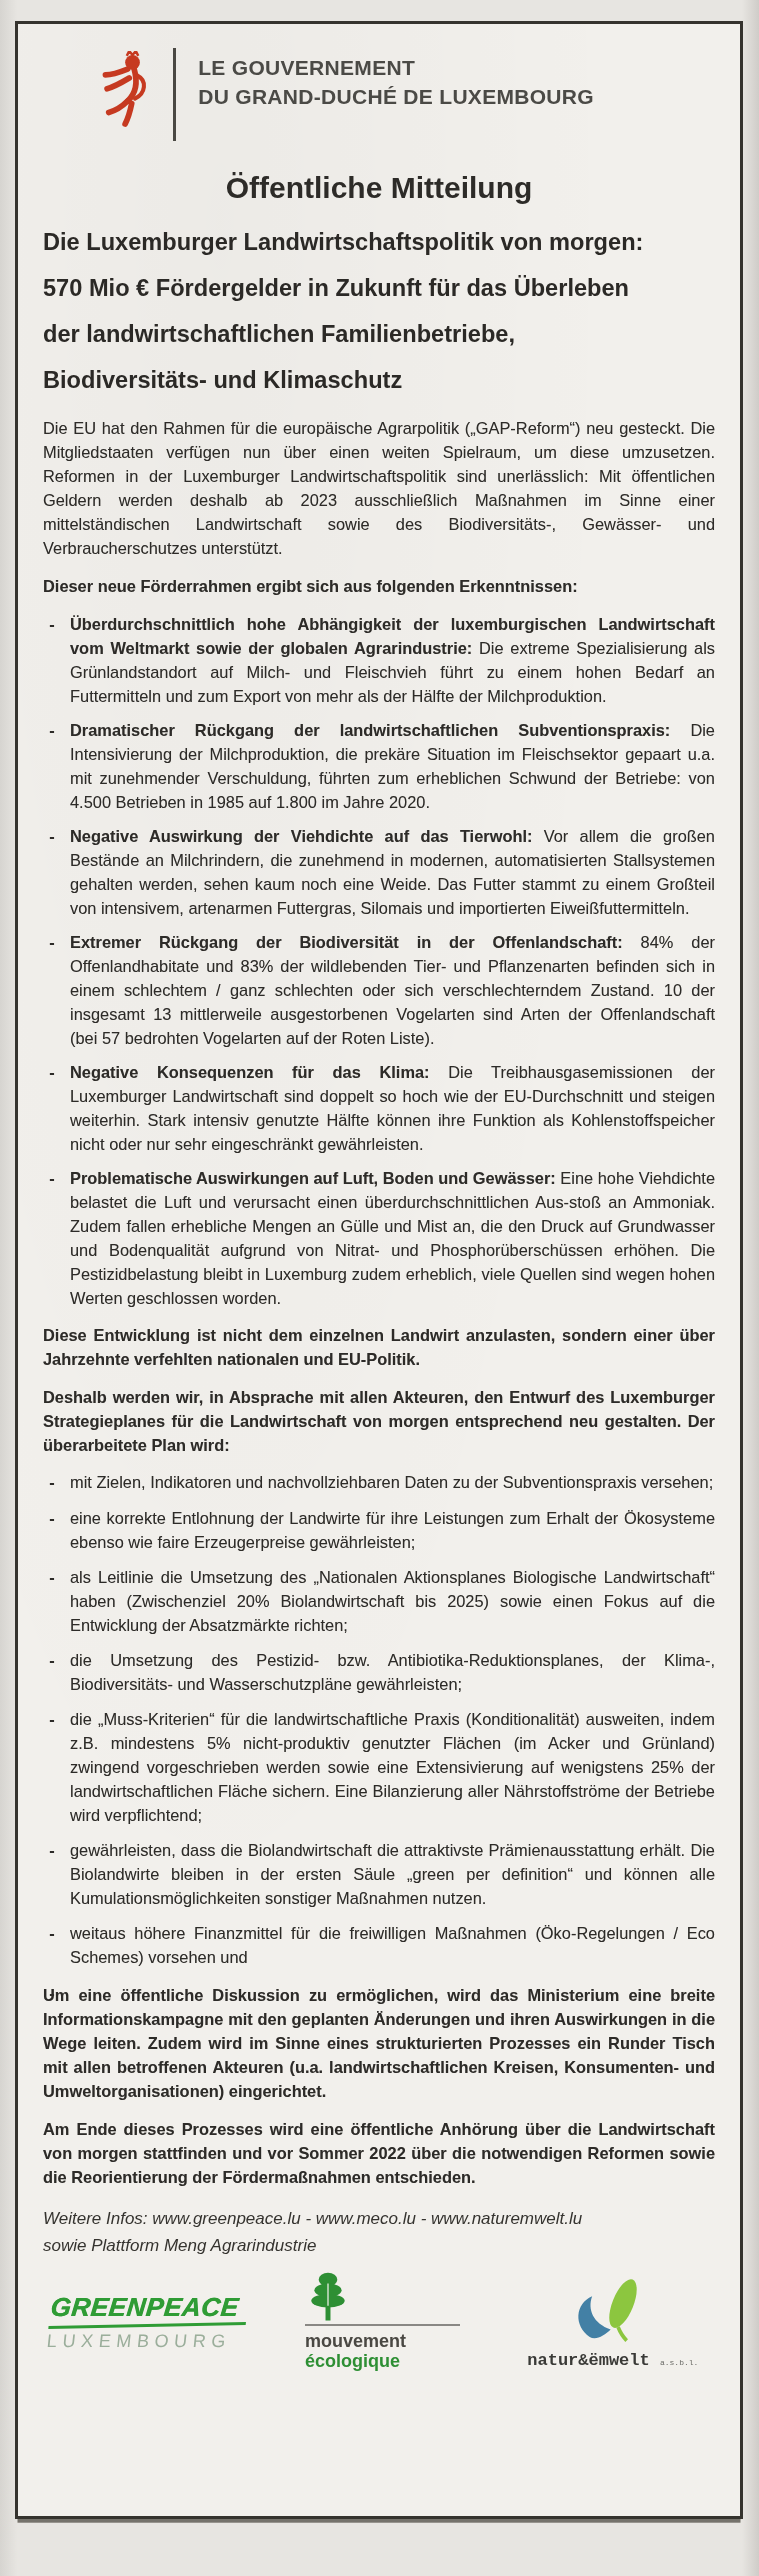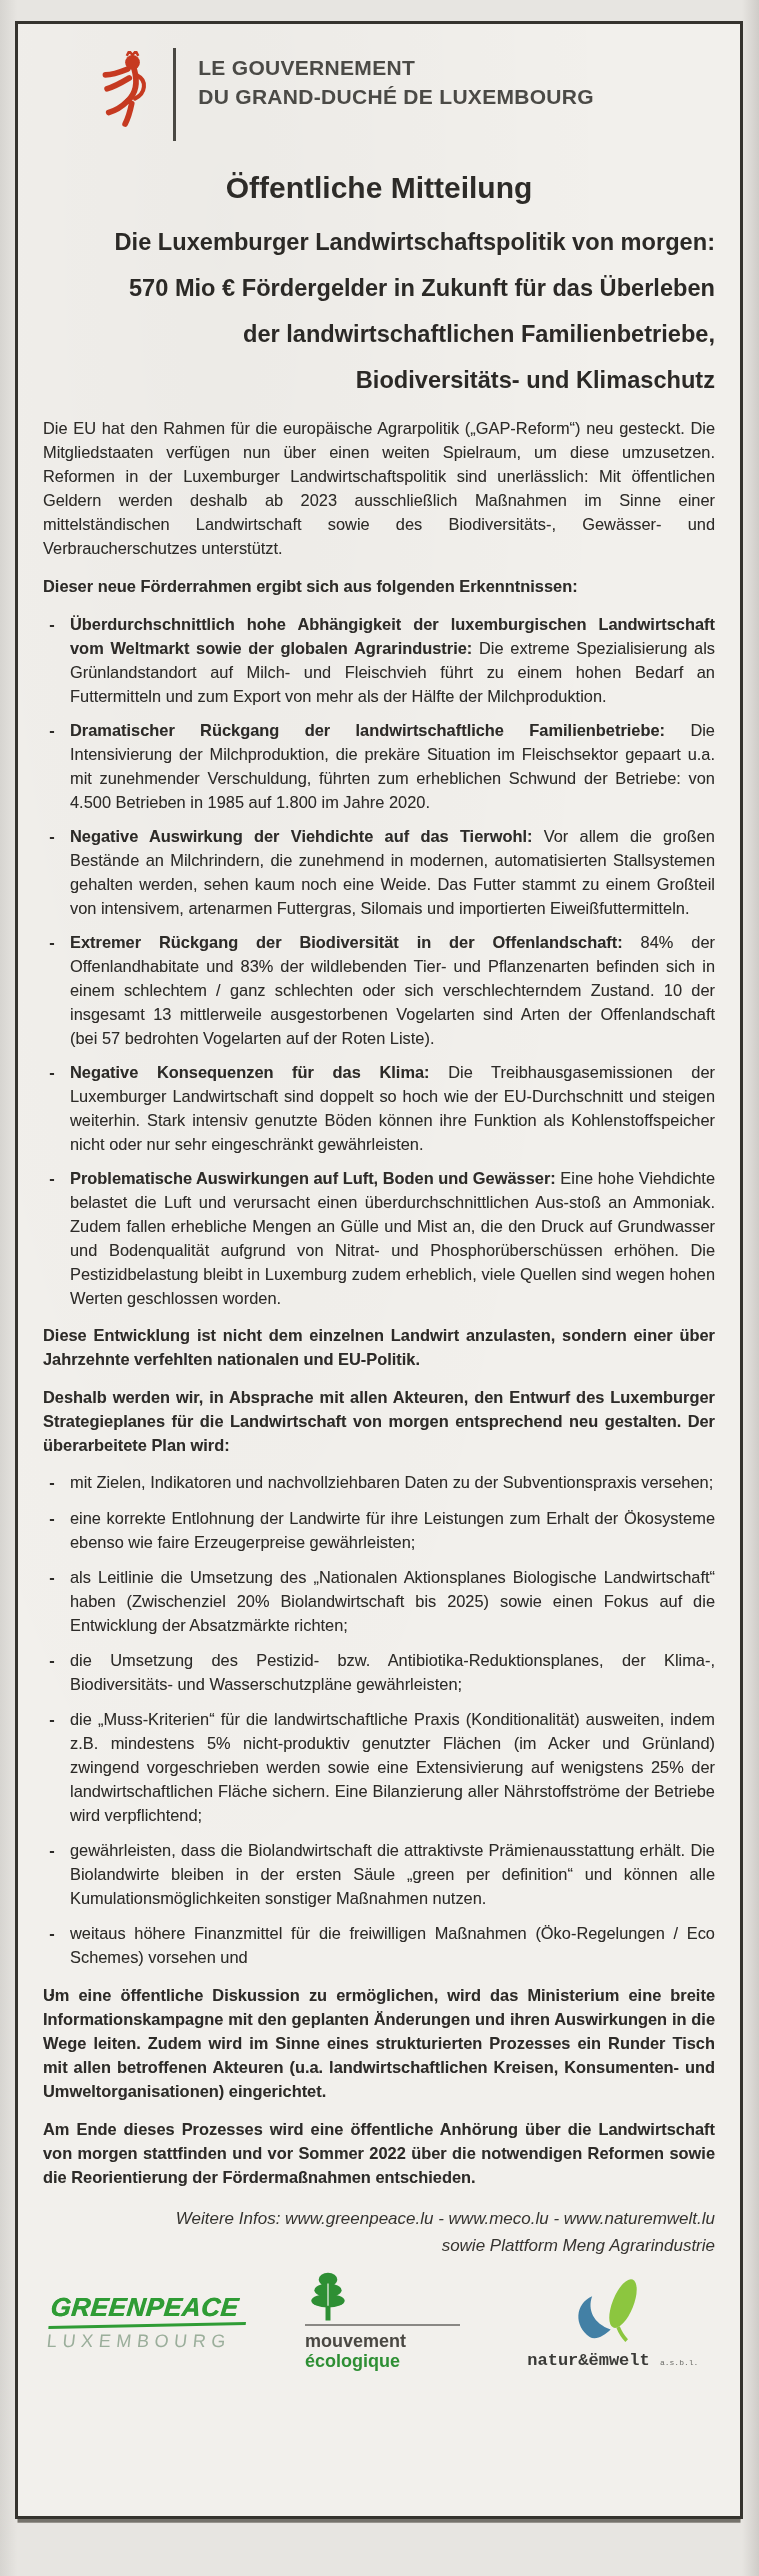--- a/index.html
+++ b/index.html
@@ -17,34 +17,34 @@
   }
   
   .gov-header{display:flex;align-items:flex-start;margin:8.7px 0 0 48px;height:98px;}
   .lion{width:65px;height:82px;flex:0 0 auto;margin-top:2.5px;}
   .divider{width:2.5px;height:93px;background:#4a4843;margin:0 22.3px 0 17.4px;flex:0 0 auto;}
   .gov-lines{padding-top:5px;}
   .gov-line{font-size:21px;font-weight:bold;color:#4b4a46;line-height:29px;letter-spacing:0.3px;}
   .ministry{font-size:18px;font-weight:bold;color:#e04a2d;line-height:27px;margin-top:1.2px;}
   
   .notice-title{text-align:center;font-size:30px;font-weight:bold;margin:25px 0 0;color:#2d2b28;}
-  .headline{text-align:right;font-size:23.6px;font-weight:bold;line-height:46px;margin:13.6px 0 0;white-space:pre-line;color:#2b2926;}
+  .headline{text-align:left;font-size:23.6px;font-weight:bold;line-height:46px;margin:13.6px 0 0;white-space:pre-line;color:#2b2926;}
   
   .body-text{font-size:16.4px;line-height:24px;text-align:justify;margin:13.6px 0 0;
     text-shadow:0 0 0.6px rgba(40,38,35,.25);}
   .bold{font-weight:bold;}
   ul.doc-list{list-style:none;margin:13.6px 0 0;padding:0;}
   ul.doc-list li{position:relative;padding-left:27px;font-size:16.4px;line-height:24px;text-align:justify;
     text-shadow:0 0 0.6px rgba(40,38,35,.25);}
   ul.findings li + li{margin-top:10px;}
   ul.plan li + li{margin-top:11.2px;}
   .dash{position:absolute;left:6.2px;top:0;font-weight:bold;}
   .lead{font-weight:bold;}
   
-  .info{ text-align:right;font-style:italic;font-size:17px;line-height:27px;margin:16px 0 0;color:#35332f;}
+  .info{ text-align:left;font-style:italic;font-size:17px;line-height:27px;margin:16px 0 0;color:#35332f;}
   
   .logos{display:flex;justify-content:space-between;align-items:center;margin:11.2px 6.2px 0;height:104px;}
   .gp{width:205px;transform:skewX(-6deg);}
   .gp-word{font-size:26px;font-weight:bold;font-style:italic;color:#2f9c35;letter-spacing:0.6px;
     text-shadow:0.6px 0 0 #2f9c35;}
   .gp-underline{height:3.1px;background:#2f9c35;width:197px;margin:1.2px 0 3.7px;transform:rotate(-1.2deg);}
   .gp-sub{font-size:18px;letter-spacing:5.6px;color:#9bae9b;font-weight:500;}
   .mv{display:flex;flex-direction:column;align-items:flex-start;width:161px;}
   .mv-line{width:155px;height:1.9px;background:#8a8884;margin:1.2px 0 5px;}
   .mv-t1{font-size:18px;font-weight:bold;color:#4a4843;line-height:20px;}
@@ -92,40 +92,40 @@
   <ul class="doc-list findings">
 
       <li>
         <span class="dash">-</span>
         <span class="lead">Überdurchschnittlich hohe Abhängigkeit der luxemburgischen Landwirtschaft vom Weltmarkt sowie der globalen Agrarindustrie:</span>
         <span>Die extreme Spezialisierung als Grünlandstandort auf Milch- und Fleischvieh führt zu einem hohen Bedarf an Futtermitteln und zum Export von mehr als der Hälfte der Milchproduktion.</span>
       </li>
 
       <li>
         <span class="dash">-</span>
-        <span class="lead">Dramatischer Rückgang der landwirtschaftliche Familienbetriebe:</span>
+        <span class="lead">Dramatischer Rückgang der landwirtschaftlichen Subventionspraxis:</span>
         <span>Die Intensivierung der Milchproduktion, die prekäre Situation im Fleischsektor gepaart u.a. mit zunehmender Verschuldung, führten zum erheblichen Schwund der Betriebe: von 4.500 Betrieben in 1985 auf 1.800 im Jahre 2020.</span>
       </li>
 
       <li>
         <span class="dash">-</span>
         <span class="lead">Negative Auswirkung der Viehdichte auf das Tierwohl:</span>
         <span>Vor allem die großen Bestände an Milchrindern, die zunehmend in modernen, automatisierten Stallsystemen gehalten werden, sehen kaum noch eine Weide. Das Futter stammt zu einem Großteil von intensivem, artenarmen Futtergras, Silomais und importierten Eiweißfuttermitteln.</span>
       </li>
 
       <li>
         <span class="dash">-</span>
         <span class="lead">Extremer Rückgang der Biodiversität in der Offenlandschaft:</span>
         <span>84% der Offenlandhabitate und 83% der wildlebenden Tier- und Pflanzenarten befinden sich in einem schlechtem / ganz schlechten oder sich verschlechterndem Zustand. 10 der insgesamt 13 mittlerweile ausgestorbenen Vogelarten sind Arten der Offenlandschaft (bei 57 bedrohten Vogelarten auf der Roten Liste).</span>
       </li>
 
       <li>
         <span class="dash">-</span>
         <span class="lead">Negative Konsequenzen für das Klima:</span>
-        <span>Die Treibhausgasemissionen der Luxemburger Landwirtschaft sind doppelt so hoch wie der EU-Durchschnitt und steigen weiterhin. Stark intensiv genutzte Böden können ihre Funktion als Kohlenstoffspeicher nicht oder nur sehr eingeschränkt gewährleisten.</span>
+        <span>Die Treibhausgasemissionen der Luxemburger Landwirtschaft sind doppelt so hoch wie der EU-Durchschnitt und steigen weiterhin. Stark intensiv genutzte Hälfte können ihre Funktion als Kohlenstoffspeicher nicht oder nur sehr eingeschränkt gewährleisten.</span>
       </li>
 
       <li>
         <span class="dash">-</span>
         <span class="lead">Problematische Auswirkungen auf Luft, Boden und Gewässer:</span>
         <span>Eine hohe Viehdichte belastet die Luft und verursacht einen überdurchschnittlichen Aus-stoß an Ammoniak. Zudem fallen erhebliche Mengen an Gülle und Mist an, die den Druck auf Grundwasser und Bodenqualität aufgrund von Nitrat- und Phosphorüberschüssen erhöhen. Die Pestizidbelastung bleibt in Luxemburg zudem erheblich, viele Quellen sind wegen hohen Werten geschlossen worden.</span>
       </li>
     </ul>
 
   <p class="body-text bold">Diese Entwicklung ist nicht dem einzelnen Landwirt anzulasten, sondern einer über Jahrzehnte verfehlten nationalen und EU-Politik.</p>

